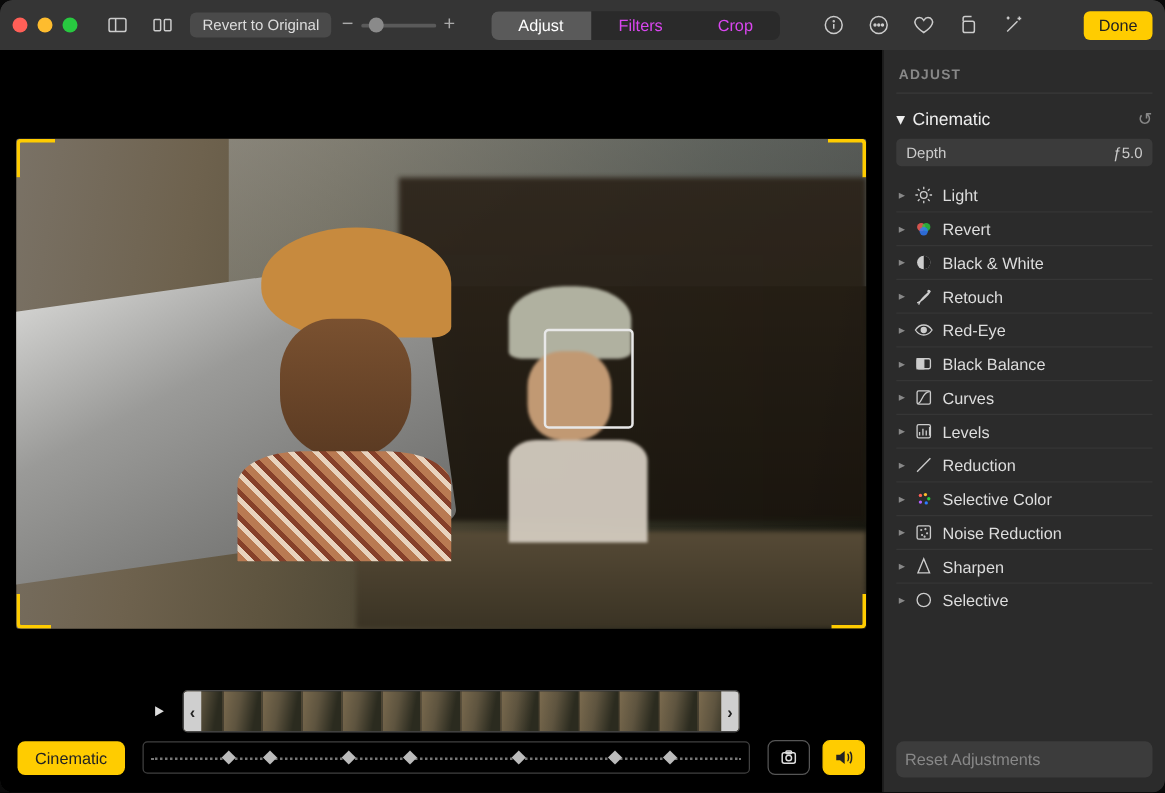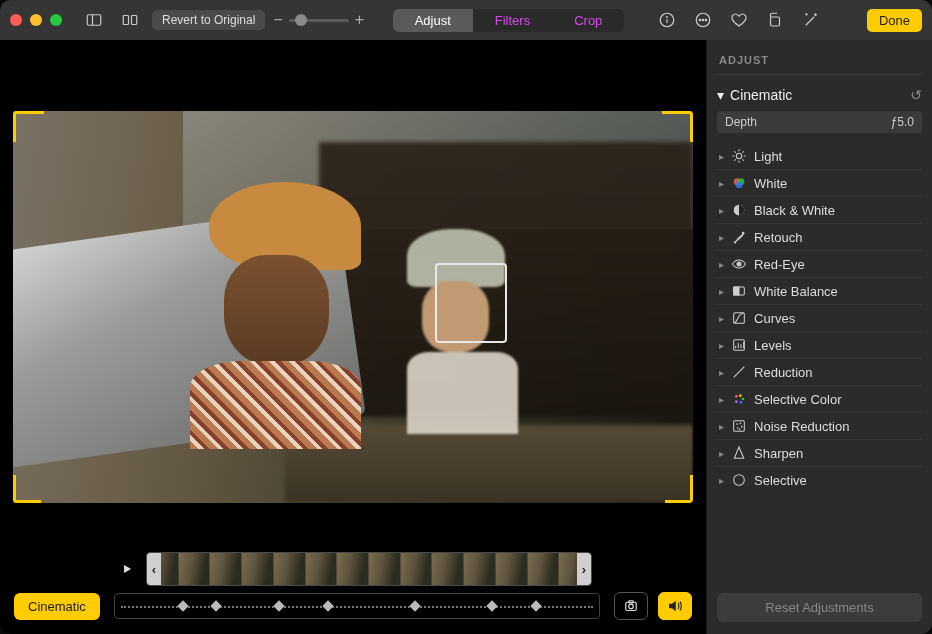--- a/index.html
+++ b/index.html
@@ -89,21 +89,21 @@
   .section { margin-top:10px; }
   .section-header { display:flex; align-items:center; gap:6px; font-size:14px; color:#eee; padding:2px 0;}
   .section-header .sp { flex:1;}
   .field-row { background:#3b3b3b; border-radius:4px; display:flex; align-items:center; padding:4px 8px; margin-top:6px; font-size:12px; color:#ccc;}
   .field-row .sp{flex:1;}
   .adj-list { margin-top:10px; display:flex; flex-direction:column; }
   .adj-item { display:flex; align-items:center; gap:7px; padding:5px 2px; font-size:13px; color:#ddd; border-top:1px solid #363636;}
   .adj-item:first-child{border-top:none;}
   .adj-item .chev { color:#888; font-size:10px;}
   .adj-item .ic { width:16px; height:16px; display:flex; align-items:center; justify-content:center;}
-  .reset-btn { margin-top:auto; background:#3c3c3c; color:#888; text-align:center; padding:7px; border-radius:6px; font-size:13px;}
+  .reset-btn { margin-top:auto; background:#3c3c3c; color:#888; text-align:left; padding:7px; border-radius:6px; font-size:13px;}
 
   .chevd{display:inline-block;transform:rotate(0deg);}
 </style>
 </head>
 <body>
 
 <div class="window">
 
   <div class="titlebar">
     <div class="traffic">
@@ -290,21 +290,21 @@
           </div>
           <div class="adj-item">
             <span class="chev">▸</span>
             <span class="ic">
               <svg viewBox="0 0 24 24" width="16" height="16">
                 <circle cx="9" cy="10" r="5" fill="#ff5f57" opacity=".8"></circle>
                 <circle cx="15" cy="10" r="5" fill="#28c840" opacity=".8"></circle>
                 <circle cx="12" cy="15" r="5" fill="#2e7bff" opacity=".8"></circle>
               </svg>
             </span>
-            <span>White</span>
+            <span>Revert</span>
           </div>
           <div class="adj-item">
             <span class="chev">▸</span>
             <span class="ic">
               <svg viewBox="0 0 24 24" width="16" height="16">
                 <circle cx="12" cy="12" r="8" fill="#ccc"></circle>
                 <path d="M12 4a8 8 0 0 1 0 16z" fill="#222"></path>
               </svg>
             </span>
             <span>Black &amp; White</span>
@@ -330,21 +330,21 @@
             <span>Red-Eye</span>
           </div>
           <div class="adj-item">
             <span class="chev">▸</span>
             <span class="ic">
               <svg viewBox="0 0 24 24" width="16" height="16" fill="none" stroke="#ccc" stroke-width="1.6">
                 <rect x="4" y="6" width="16" height="12" rx="2"></rect>
                 <rect x="4" y="6" width="8" height="12" fill="#ccc"></rect>
               </svg>
             </span>
-            <span>White Balance</span>
+            <span>Black Balance</span>
           </div>
           <div class="adj-item">
             <span class="chev">▸</span>
             <span class="ic">
               <svg viewBox="0 0 24 24" width="16" height="16" fill="none" stroke="#ccc" stroke-width="1.6">
                 <rect x="4" y="4" width="16" height="16" rx="2"></rect>
                 <path d="M5 19c5 0 5-14 14-14"></path>
               </svg>
             </span>
             <span>Curves</span>

